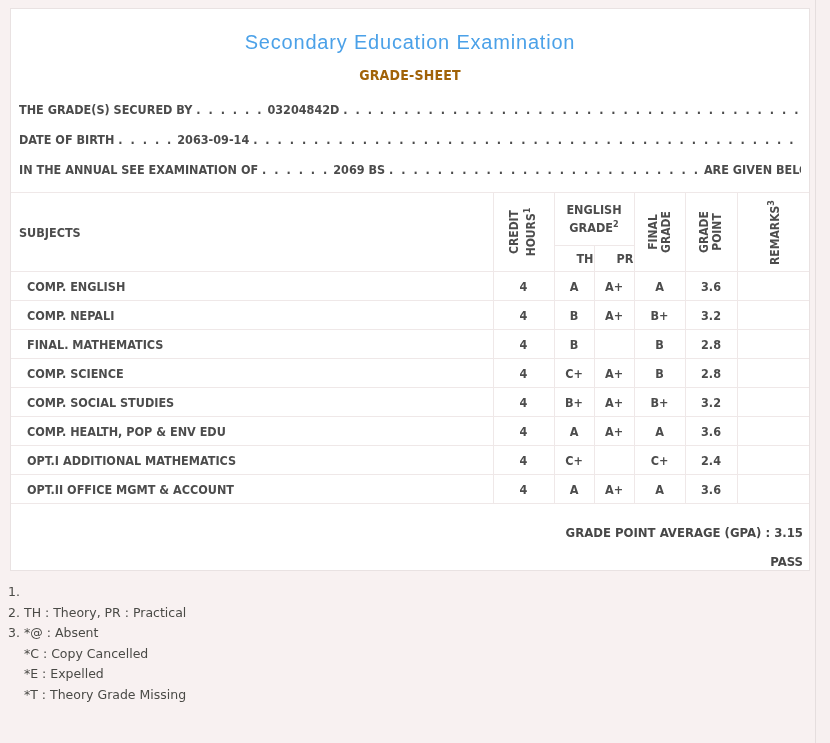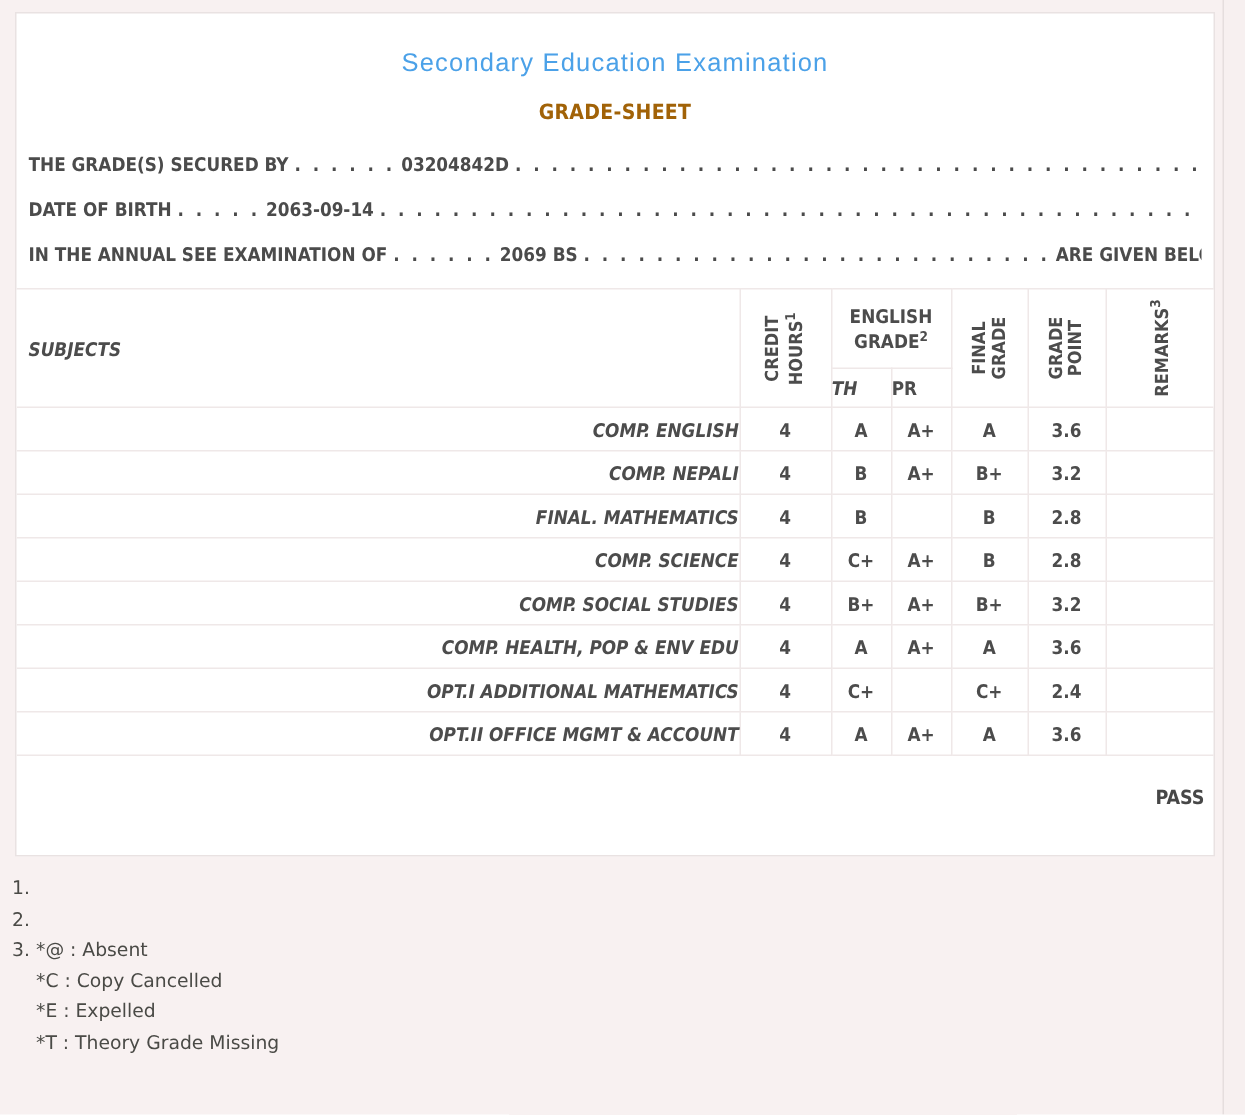--- a/index.html
+++ b/index.html
@@ -36,21 +36,21 @@
 
   .condensed {
     font-family: "DejaVu Sans", "Liberation Sans", sans-serif;
     font-stretch: condensed;
   }
 
   .title {
     margin-top: 20px;
     text-align: center;
     font-family: "Liberation Sans", sans-serif;
-    font-size: 17px;
+    font-size: 20px;
     font-weight: 400;
     letter-spacing: 0.8px;
     color: #4ba1e8;
     line-height: 26px;
   }
 
   .subtitle {
     margin-top: 12px;
     text-align: center;
     font-size: 14px;
@@ -76,26 +76,26 @@
     width: 100%;
     margin-top: 7px;
     border-collapse: collapse;
     table-layout: fixed;
   }
   table.grades th, table.grades td {
     border: 1px solid #efe8e8;
     font-size: 12.5px;
     color: #4c4c4c;
   }
-  table.grades th:first-child, table.grades td:first-child { border-left: none; font-style: italic; }
+  table.grades th:first-child, table.grades td:first-child { border-left: none; }
   table.grades th:last-child,  table.grades td:last-child  { border-right: none; }
 
   thead th { font-weight: 700; background: #ffffff; }
   tr.head-top th { height: 52px; }
-  tr.head-sub th { height: 25px; text-align: left; }
+  tr.head-sub th { height: 25px; text-align: right; }
 
   th.subjects-head {
     text-align: left;
     padding-left: 8px;
     vertical-align: middle;
     font-size: 12.5px;
   }
   .rot-wrap {
     display: flex;
     align-items: center;
@@ -109,21 +109,21 @@
     text-align: center;
     line-height: 13px;
     font-size: 12px;
     font-weight: 700;
   }
   .rot div { white-space: nowrap; }
   .two-line-h { line-height: 14px; text-align: center; font-size: 12.5px; }
   sup { font-size: 9px; }
 
   tbody td { height: 29px; text-align: center; font-weight: 600; }
-  tbody td.subject { text-align: right; padding-left: 16px; }
+  tbody td.subject { text-align: left; padding-left: 16px; }
 
   .summary {
     margin-top: 14px;
     padding-right: 6px;
     text-align: right;
     font-size: 13px;
     font-weight: 600;
     color: #474747;
   }
   .summary .gpa-line { height: 29px; line-height: 29px; }
@@ -300,31 +300,36 @@
           <td>A</td>
           <td>A+</td>
           <td>A</td>
           <td>3.6</td>
           <td></td>
         </tr>
       </tbody>
     </table>
 
     <div class="summary condensed">
+      <div class="gpa-line">
+        <span>GRADE POINT AVERAGE (GPA) :</span>
+        <span>3.15</span>
+      </div>
       <div class="result-line">PASS</div>
     </div>
 
   </div>
 
   <div class="notes">
     <div class="note">
       <span class="num">1.</span>
     </div>
     <div class="note">
       <span class="num">2.</span>
+      <span>TH : Theory, PR : Practical</span>
     </div>
     <div class="note">
       <span class="num">3.</span>
       <span>*@ : Absent</span>
     </div>
     <div class="note sub">
       <span>*C : Copy Cancelled</span>
     </div>
     <div class="note sub">
       <span>*E : Expelled</span>

